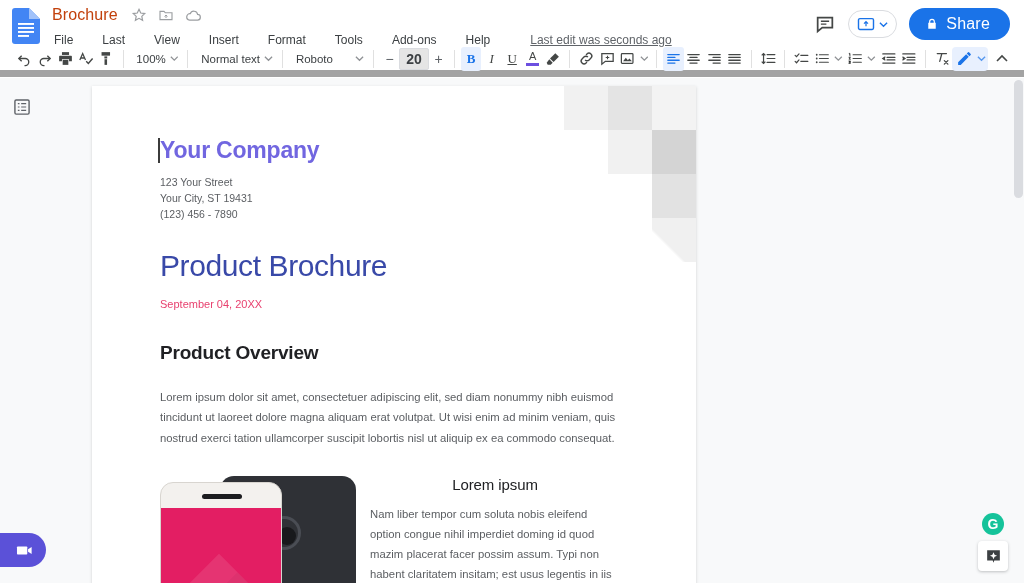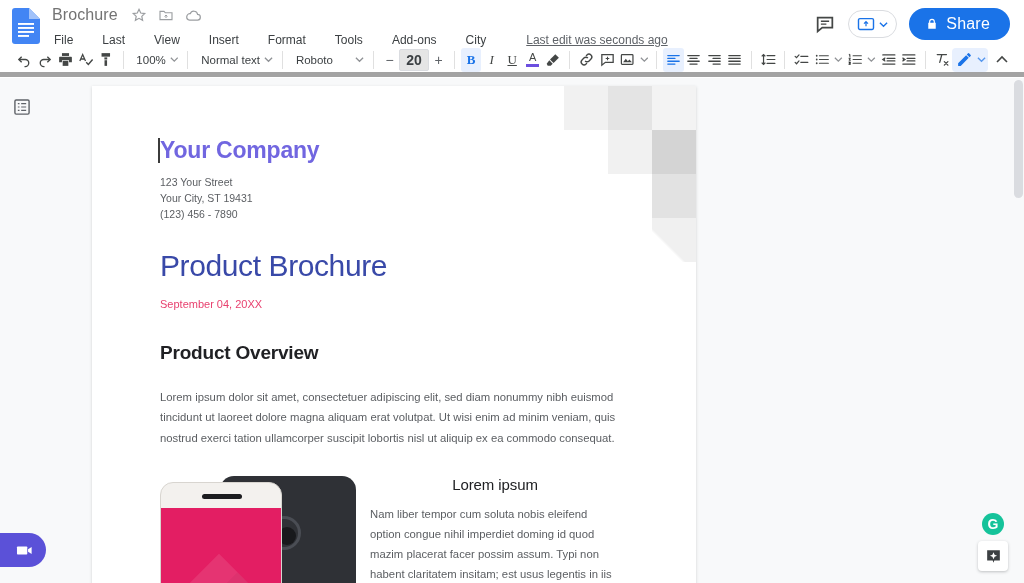--- a/index.html
+++ b/index.html
@@ -16,21 +16,21 @@
     background: #ffffff;
     display: flex; align-items: flex-start;
   }
   .docs-logo {
     position: absolute; left: 12px; top: 8px;
     width: 28px; height: 36px;
   }
   .title-zone { position: absolute; left: 52px; top: 4px; }
   .doc-title-row { display: flex; align-items: center; height: 22px; gap: 11px; }
   .doc-title {
-    font-size: 16px; color: #737373; letter-spacing: .1px;
+    font-size: 16px; color: #c2410c; letter-spacing: .1px;
     padding-right: 2px;
   }
   .ticon { width: 16px; height: 16px; opacity: .62; cursor: pointer; }
   .menu-row { display: flex; align-items: center; gap: 25px; margin-top: 5px; height: 17px; }
   .menu-item {
     font-size: 12px; color: #3c4043; cursor: pointer;
     padding: 1px 2px; border-radius: 3px; white-space: nowrap;
   }
   .lastedit {
     font-size: 12px; color: #5f6368; margin-left: 13px;
@@ -50,21 +50,21 @@
     height: 32px; padding: 0 20px 0 16px;
     background: #1a73e8; border-radius: 16px; cursor: pointer;
   }
   .share-label { color: #fff; font-size: 16px; font-weight: 500; letter-spacing: .2px; }
 
   
   .toolbar {
     position: absolute; left: 0; top: 47px; width: 1024px; height: 30px;
     background: #ffffff;
     display: flex; align-items: center; padding-left: 14px;
-    border-bottom: 5px solid #a3a3a3;
+    border-bottom: 7px solid #a3a3a3;
   }
   .tb-icon { width: 24px; height: 24px; display: flex; align-items: center; justify-content: center; border-radius: 3px; cursor: pointer; }
   .tb-sep { width: 1px; height: 18px; background: #e0e0e0; margin: 0 6px; }
   .tb-box {
     display: flex; align-items: center; justify-content: space-between;
     height: 24px; border-radius: 3px; cursor: pointer; padding: 0 3px 0 7px;
   }
   .tb-text { font-size: 11.5px; color: #3c4043; white-space: nowrap; }
   .caret { margin-left: 4px; opacity: .7; }
   .sizebox { display: flex; align-items: center; gap: 0; }
@@ -229,21 +229,21 @@
       </span>
     </div>
     <div class="menu-row">
       <span class="menu-item">File</span>
       <span class="menu-item">Last</span>
       <span class="menu-item">View</span>
       <span class="menu-item">Insert</span>
       <span class="menu-item">Format</span>
       <span class="menu-item">Tools</span>
       <span class="menu-item">Add-ons</span>
-      <span class="menu-item">City</span>
+      <span class="menu-item">Help</span>
       <span class="lastedit">Last edit was seconds ago</span>
     </div>
   </div>
 
   <div class="topright">
     <span class="comment-btn">
       <svg width="22" height="22" viewBox="0 0 24 24" fill="none" stroke="#444746" stroke-width="1.9">
         <path d="M4 5h16v11H9l-5 4z"></path>
           <path d="M7.5 9h9M7.5 12.2h6" stroke-width="1.5"></path>
       </svg>

